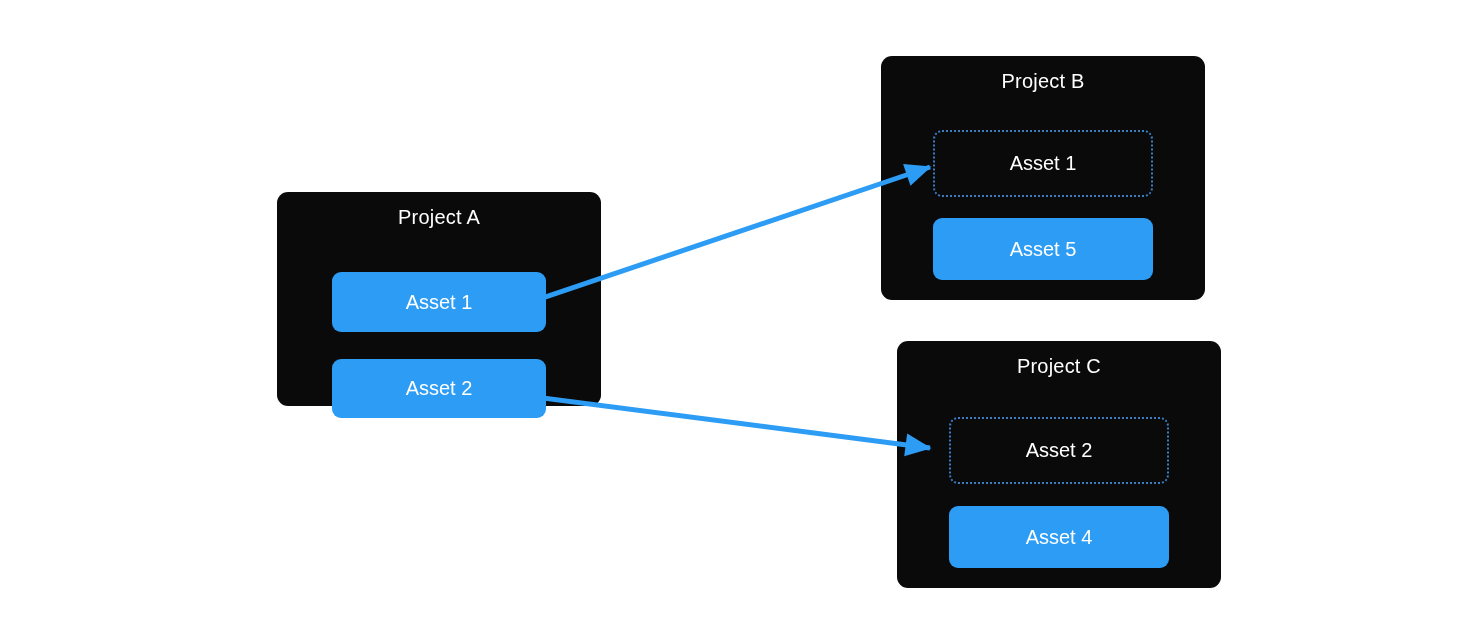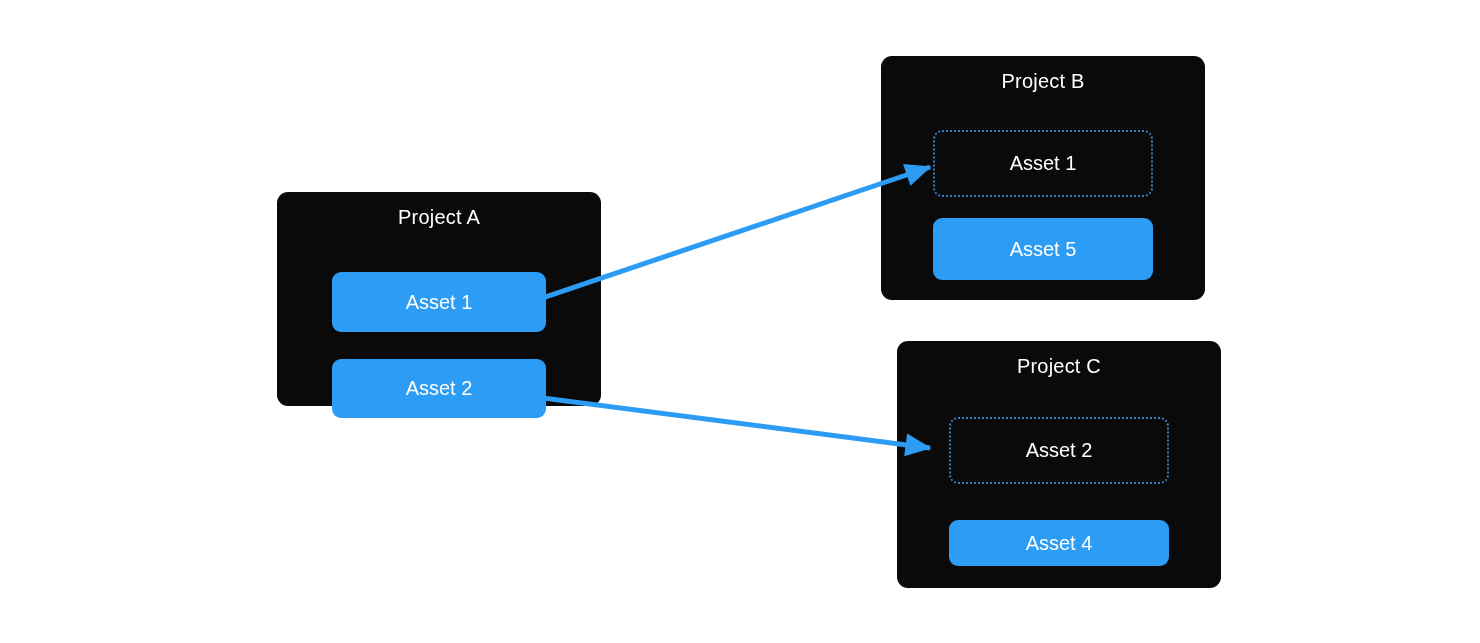--- a/index.html
+++ b/index.html
@@ -56,21 +56,21 @@
   .project-a .asset-slot-2{left:55px;top:167px;width:214px;height:59px;}
 
   
   .project-b{left:881px;top:56px;width:324px;height:244px;}
   .project-b .asset-slot-1{left:52px;top:74px;width:220px;height:67px;}
   .project-b .asset-slot-2{left:52px;top:162px;width:220px;height:62px;}
 
   
   .project-c{left:881px;top:341px;width:324px;height:247px;margin-left:16px;}
   .project-c .asset-slot-1{left:52px;top:76px;width:220px;height:67px;}
-  .project-c .asset-slot-2{left:52px;top:179px;width:220px;height:46px;}
+  .project-c .asset-slot-2{left:52px;top:165px;width:220px;height:62px;}
 
   .arrow-layer{
     position:absolute;inset:0;
     width:1480px;height:643px;
     pointer-events:none;
   }
   .arrow-line{
     stroke:var(--arrow-color);
     stroke-width:5;
     fill:none;

